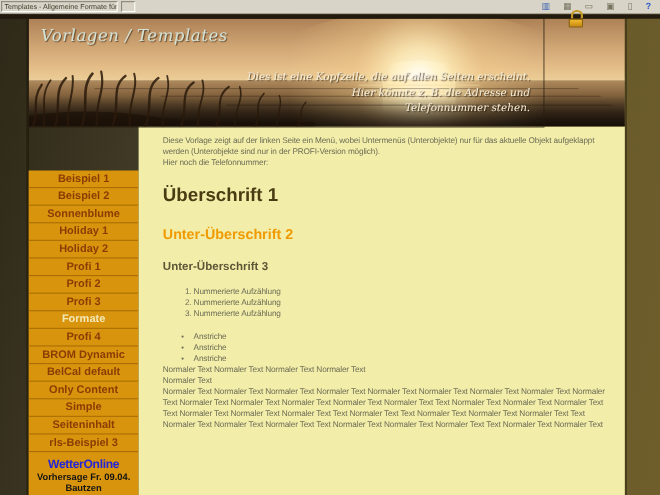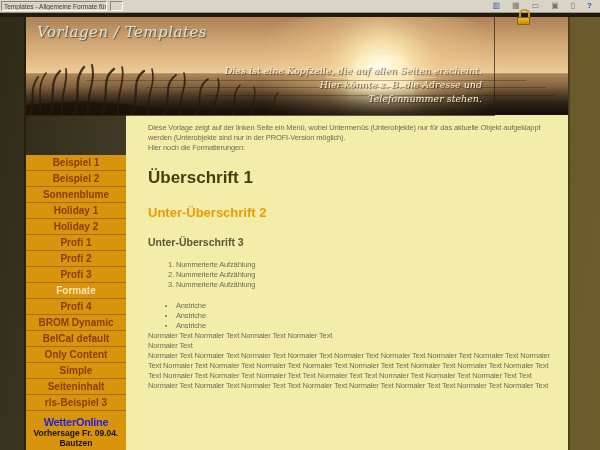--- a/index.html
+++ b/index.html
@@ -233,21 +233,21 @@
                 <span class="w-select-label">3 Tage</span>
                 <span class="w-select-arrow">▼</span>
               </div>
               <div class="w-go">GO</div>
             </div>
           </div>
         </div>
 
         <div class="content">
           <p class="p-intro">Diese Vorlage zeigt auf der linken Seite ein Menü, wobei Untermenüs (Unterobjekte) nur für das aktuelle Objekt aufgeklappt werden (Unterobjekte sind nur in der PROFI-Version möglich).</p>
-          <p>Hier noch die Formatierungen:</p>
+          <p>Hier noch die Telefonnummer:</p>
           <div class="h1">Überschrift 1</div>
           <div class="h2">Unter-Überschrift 2</div>
           <div class="h3">Unter-Überschrift 3</div>
           <ol>
               <li>Nummerierte Aufzählung</li>
               <li>Nummerierte Aufzählung</li>
               <li>Nummerierte Aufzählung</li>
             </ol>
           <ul>
               <li>Anstriche</li>

